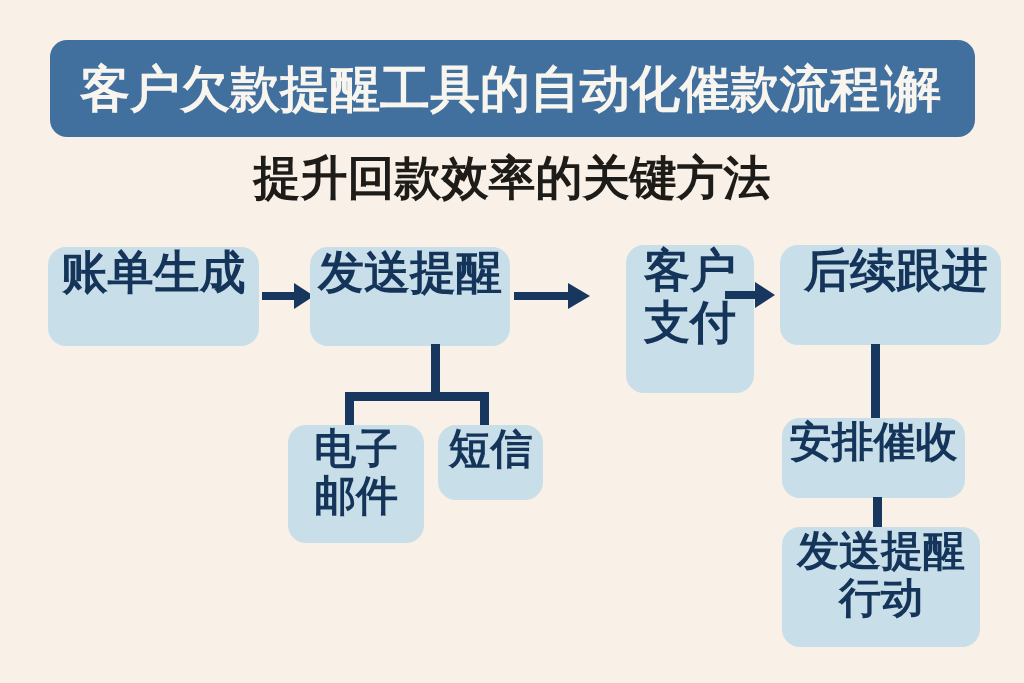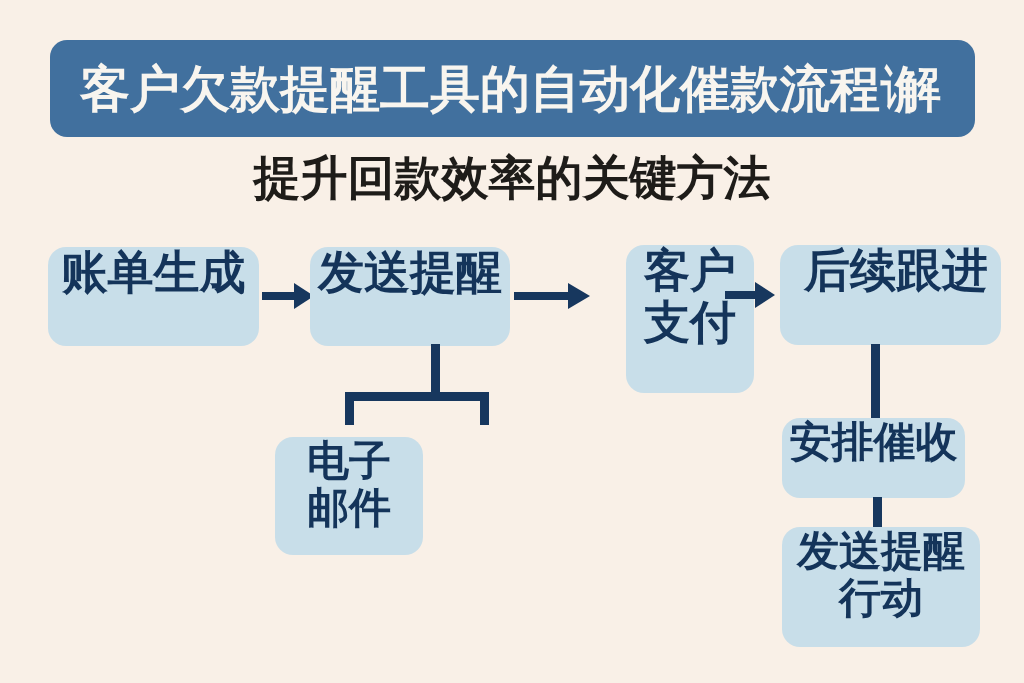--- a/index.html
+++ b/index.html
@@ -72,21 +72,21 @@
     white-space: pre-line;
     line-height: 1.12;
   }
   .f46 .label { font-size: 46px; }
   .f42 .label { font-size: 42px; }
 
   .n-bill    { left: 48px;  top: 247px; width: 211px; height: 99px; }
   .n-remind  { left: 310px; top: 247px; width: 200px; height: 99px; }
   .n-pay     { left: 595px; top: 245px; width: 128px; height: 148px; margin-left: 31px; }
   .n-follow  { left: 780px; top: 245px; width: 210px; height: 100px; padding-left: 11px; }
-  .n-email   { left: 275px; top: 425px; width: 148px; height: 118px; margin-top: 12px; }
+  .n-email   { left: 288px; top: 425px; width: 136px; height: 118px; }
   .n-sms     { left: 438px; top: 425px; width: 105px; height: 75px;  }
   .n-collect { left: 782px; top: 418px; width: 183px; height: 80px;  }
   .n-legal   { left: 782px; top: 527px; width: 198px; height: 120px; }
 
   
   .arrow {
     position: absolute;
     height: 28px;
     display: block;
   }
@@ -159,20 +159,23 @@
   <div class="conn c-remind-v"></div>
   <div class="conn c-split-h"></div>
   <div class="conn c-split-l"></div>
   <div class="conn c-split-r"></div>
 
   <div class="node f42 n-email">
     <span class="label">电子
 邮件</span>
   </div>
 
+  <div class="node f42 n-sms">
+    <span class="label">短信</span>
+  </div>
 
   <div class="conn c-follow-v"></div>
 
   <div class="node f42 n-collect">
     <span class="label">安排催收</span>
   </div>
 
   <div class="conn c-collect-v"></div>
 
   <div class="node f42 n-legal">

